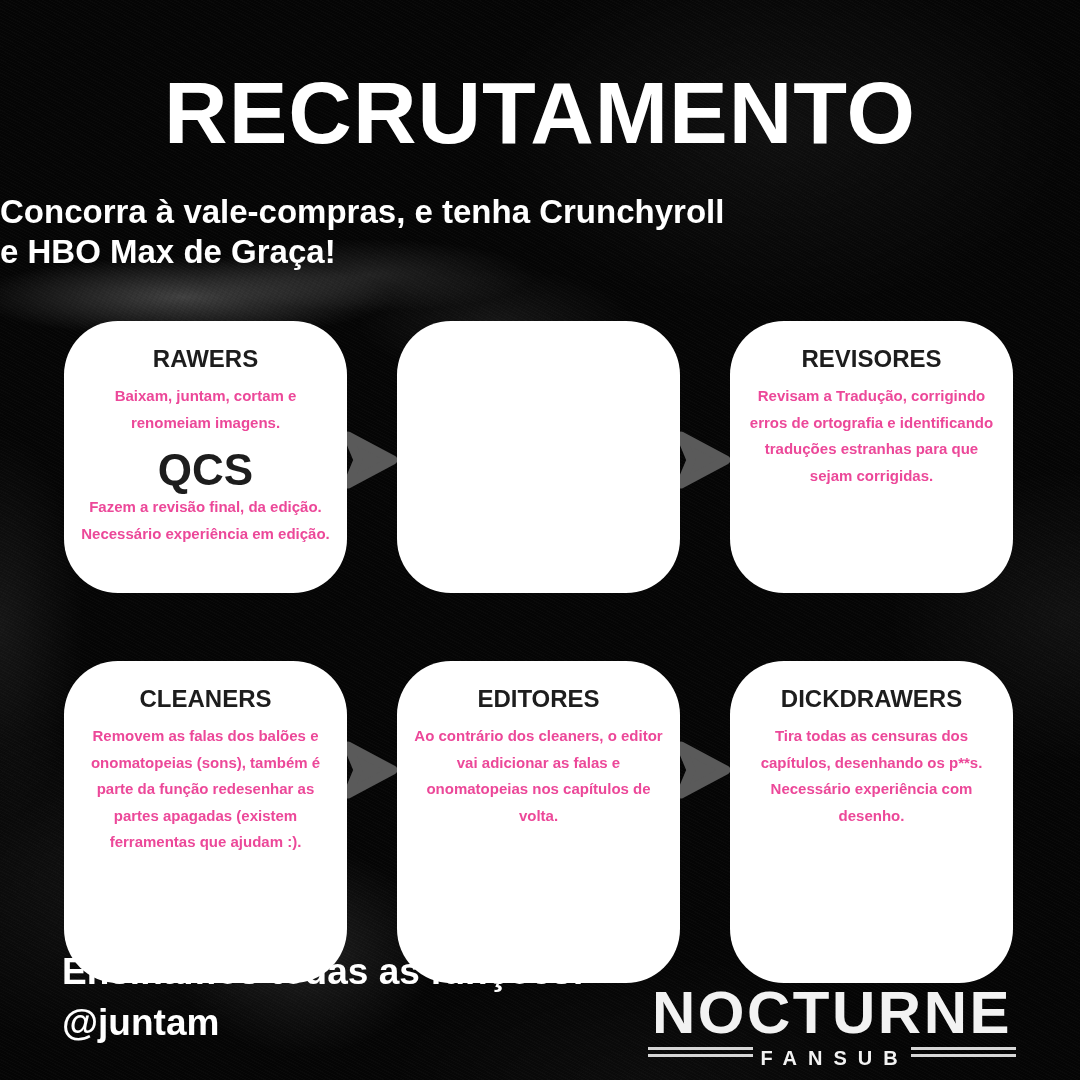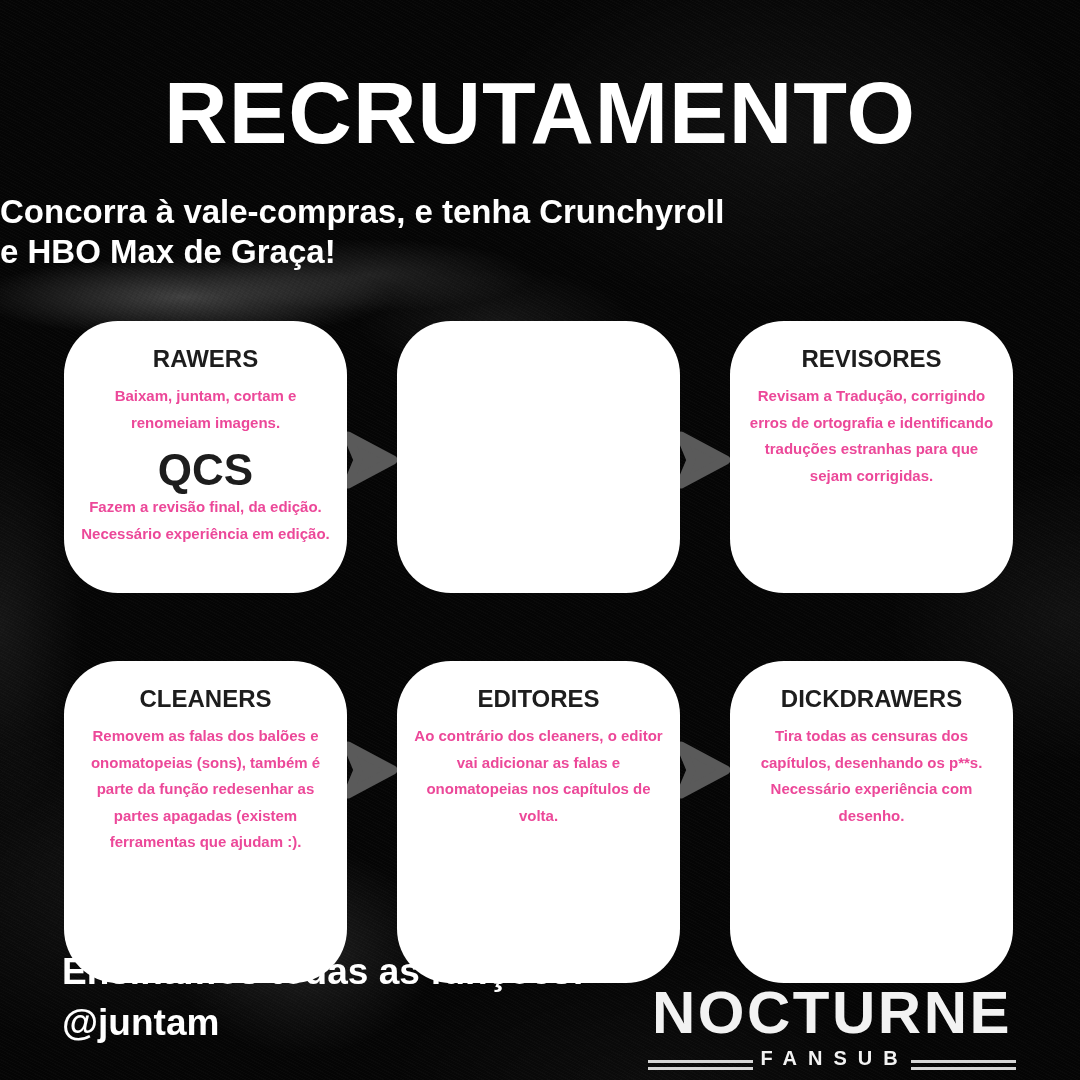--- a/index.html
+++ b/index.html
@@ -127,21 +127,21 @@
   }
   .logo-name {
     font-size: 60px;
     font-weight: bold;
     letter-spacing: 2.5px;
     line-height: 62px;
     color: #f2f2f2;
   }
   .logo-sub {
     display: flex;
-    align-items: flex-end;
+    align-items: flex-start;
     gap: 2px;
     margin-top: 3px;
   }
   .logo-rule {
     flex: 1;
     height: 10px;
     box-sizing: border-box;
     border-top: 3px solid #d6d6d6;
     border-bottom: 3px solid #d6d6d6;
   }

